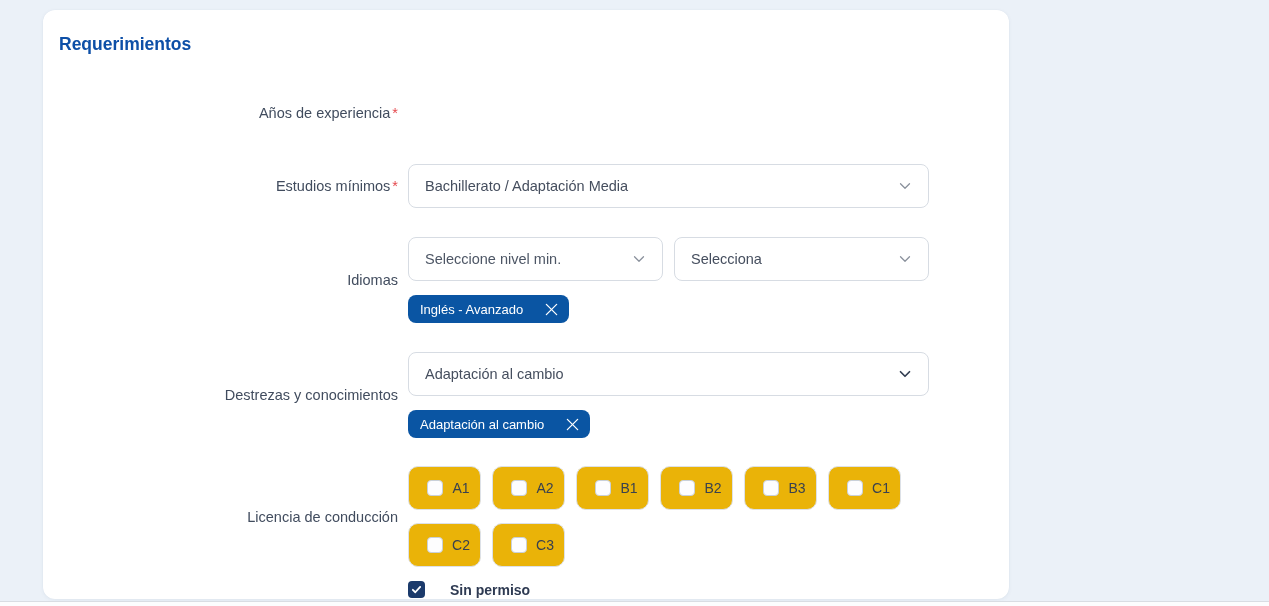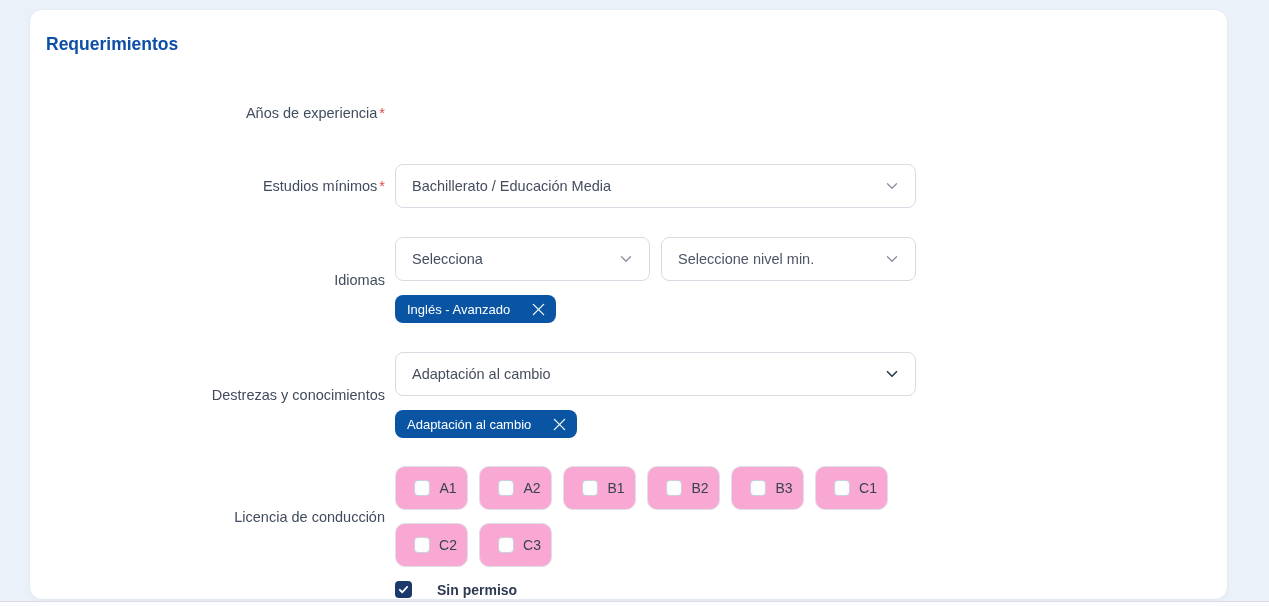--- a/index.html
+++ b/index.html
@@ -6,22 +6,22 @@
   html,body { margin:0; padding:0; }
   body {
     width:1269px; height:606px;
     background:#ebf1f8;
     font-family:"Liberation Sans", sans-serif;
     position:relative;
     overflow:hidden;
     color:#3f4a5c;
   }
   .card {
-    position:absolute; left:30px; top:10px;
-    width:1197px; height:589px;
+    position:absolute; left:43px; top:10px;
+    width:966px; height:589px;
     background:#ffffff;
     border-radius:12px;
     box-shadow:0 1px 4px rgba(30,60,110,0.06), 0 0 1px rgba(30,60,110,0.08);
     padding:24px 0 0 16px;
     overflow:hidden;
   }
   .card-title {
     font-size:17.5px; font-weight:bold;
     color:#0d4fa7;
     margin:0;
@@ -70,21 +70,21 @@
   .gap28 { margin-top:28px; }
   .lic-line { display:flex; gap:11px; }
   .lic-line2 { margin-top:13px; }
   .lic-box {
     width:73px; height:44px;
     border:1px solid #dde1e7;
     border-radius:10px;
     display:flex; align-items:center; justify-content:center;
     gap:9px;
     cursor:pointer;
-    background:#f9a8d4;
+    background:#eab308;
     padding-left:8px;
   }
   .cb {
     width:16px; height:16px;
     border:1px solid #c9d0d9;
     border-radius:4px;
     background:#fdfdfe;
   }
   .lic-label { font-size:14px; color:#39414f; }
   .sinpermiso-row {
@@ -114,44 +114,44 @@
   <div class="form">
 
     <div class="form-row">
       <div class="row-label"><span>Años de experiencia</span><span class="req">*</span></div>
     </div>
 
     <div class="form-row gap29">
       <div class="row-label"><span>Estudios mínimos</span><span class="req">*</span></div>
       <div class="controls">
         <div class="select select-wide">
-          <span class="sel-text">Bachillerato / Educación Media</span>
+          <span class="sel-text">Bachillerato / Adaptación Media</span>
           <span class="chev">
             <svg width="18" height="18" viewBox="0 0 20 20">
                 <polyline points="5,7.5 10,12.5 15,7.5" fill="none" stroke="currentColor" stroke-width="1.4" stroke-linecap="round" stroke-linejoin="round"></polyline>
               </svg>
           </span>
         </div>
       </div>
     </div>
 
     <div class="form-row gap29">
       <div class="row-label"><span>Idiomas</span></div>
       <div class="controls">
         <div class="select-line">
           <div class="select select-half">
-            <span class="sel-text">Selecciona</span>
+            <span class="sel-text placeholder">Seleccione nivel min.</span>
             <span class="chev">
               <svg width="18" height="18" viewBox="0 0 20 20">
                   <polyline points="5,7.5 10,12.5 15,7.5" fill="none" stroke="currentColor" stroke-width="1.4" stroke-linecap="round" stroke-linejoin="round"></polyline>
                 </svg>
             </span>
           </div>
           <div class="select select-half">
-            <span class="sel-text placeholder">Seleccione nivel min.</span>
+            <span class="sel-text">Selecciona</span>
             <span class="chev">
               <svg width="18" height="18" viewBox="0 0 20 20">
                   <polyline points="5,7.5 10,12.5 15,7.5" fill="none" stroke="currentColor" stroke-width="1.4" stroke-linecap="round" stroke-linejoin="round"></polyline>
                 </svg>
             </span>
           </div>
         </div>
         <div class="chip-line">
           <div class="chip">
             <span>Inglés - Avanzado</span>

